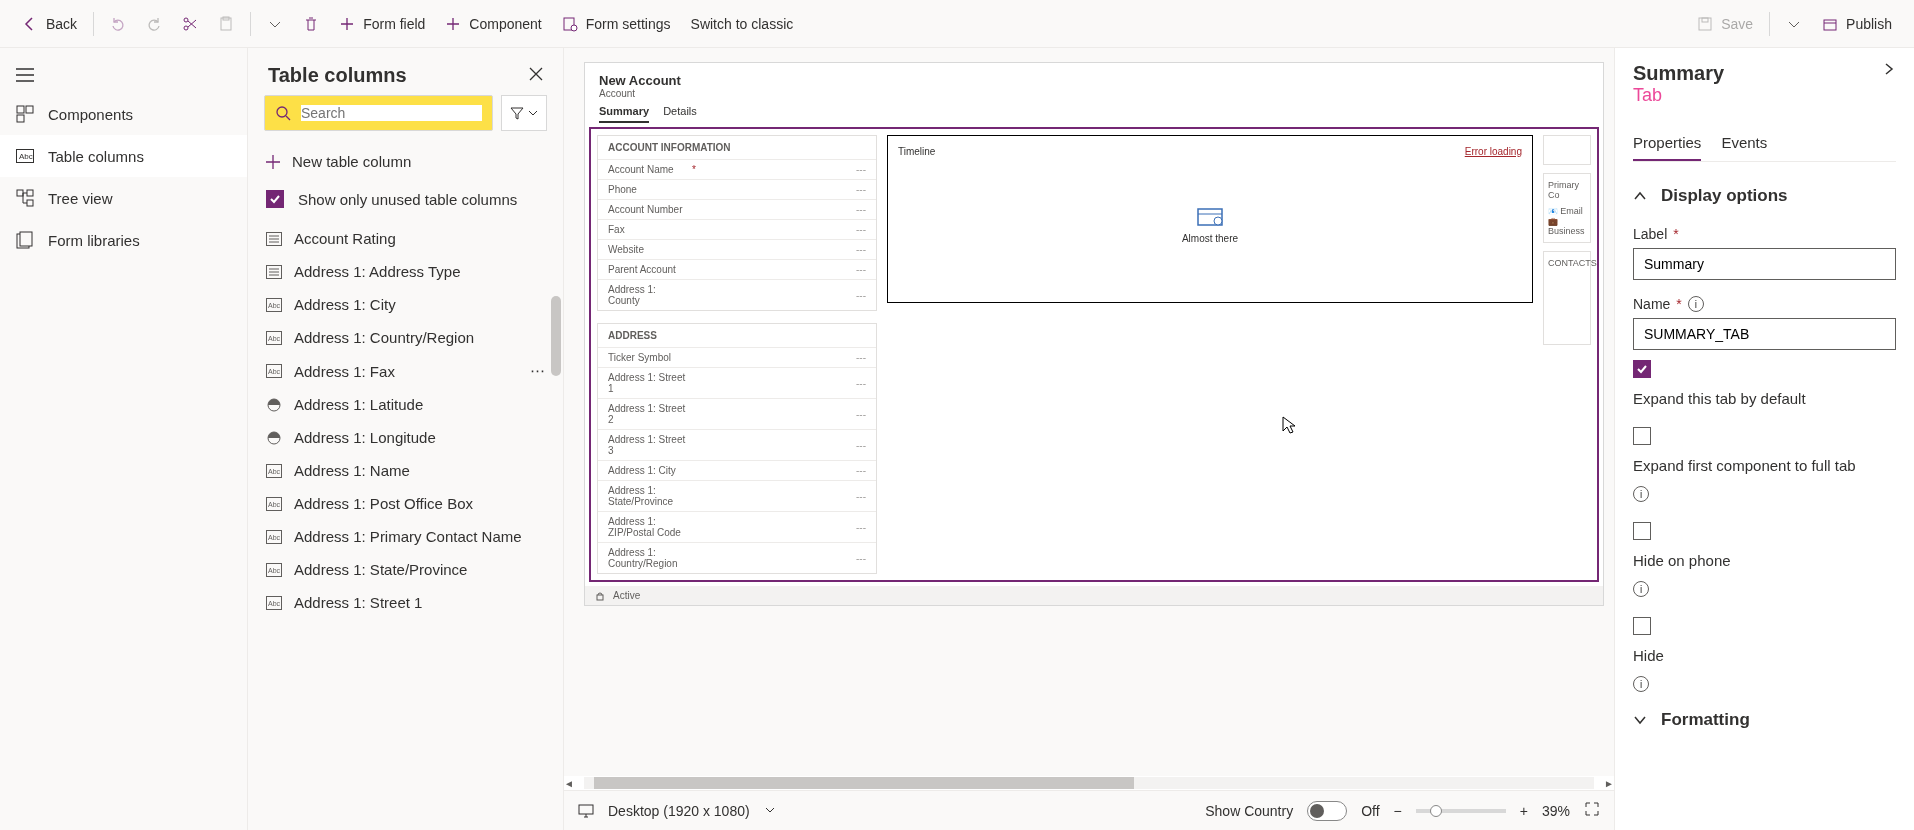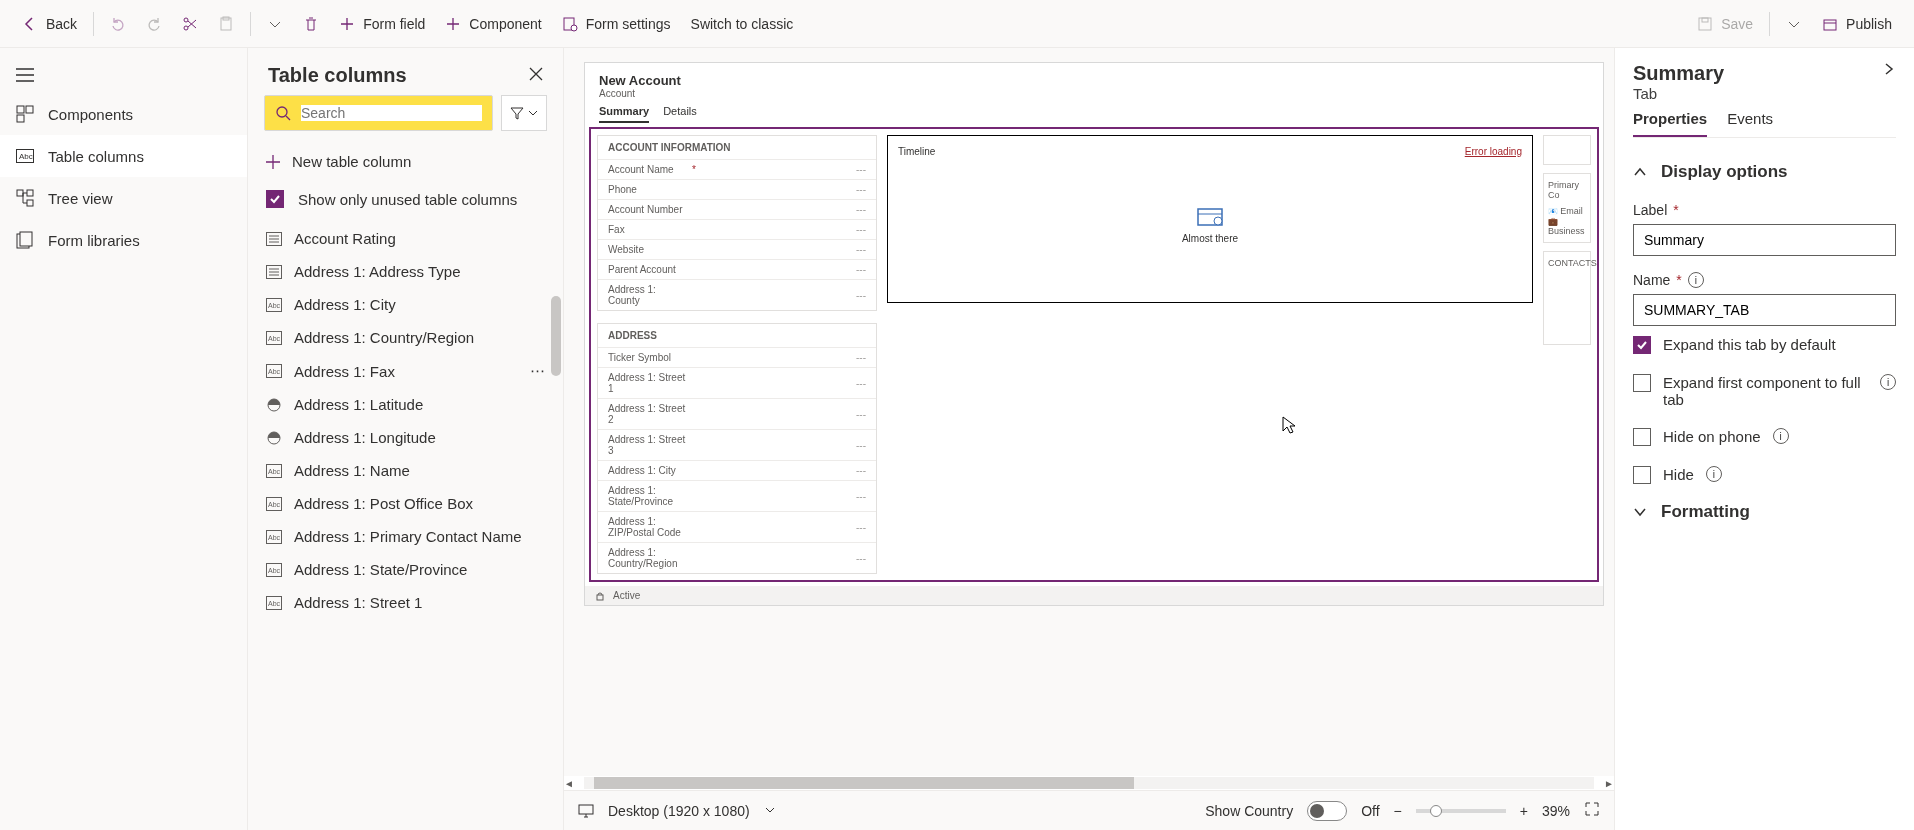--- a/index.html
+++ b/index.html
@@ -79,29 +79,29 @@
 .bottombar .spacer { flex: 1; }
 .zoom-slider { width: 90px; height: 4px; background: #d8d8d8; position: relative; }
 .zoom-thumb { position: absolute; top: -4px; left: 14px; width: 12px; height: 12px; border-radius: 50%; background: #fff; border: 1px solid #888; }
 .toggle { width: 40px; height: 20px; border-radius: 10px; background: #fff; border: 1px solid #888; position: relative; cursor: pointer; }
 .toggle-knob { position: absolute; top: 2px; left: 2px; width: 14px; height: 14px; border-radius: 50%; background: #605e5c; }
 
 
 .props { width: 300px; background: #fff; border-left: 1px solid #edebe9; display: flex; flex-direction: column; padding: 14px 18px; overflow-y: auto; }
 .props-head { display: flex; justify-content: space-between; align-items: flex-start; }
 .props-head h2 { font-size: 20px; font-weight: 600; }
-.props-sub { font-size: 15px; color: #404040; margin-bottom: 8px; }
+.props-sub { font-size: 18px; color: #ec4899; margin-bottom: 28px; }
 .props-tabs { display: flex; gap: 20px; font-size: 15px; border-bottom: 1px solid #edebe9; margin-bottom: 16px; }
 .ptab { padding-bottom: 8px; border-bottom: 2px solid transparent; cursor: pointer; }
-.ptab.sel { border-bottom-color: #742774; font-weight: 700; }
+.ptab.sel { border-bottom-color: #742774; font-weight: 400; }
 .accord-head { display: flex; align-items: center; gap: 14px; font-size: 17px; font-weight: 600; padding: 8px 0 14px; cursor: pointer; }
 .field-label { font-size: 14px; margin-top: 6px; margin-bottom: 6px; display: flex; align-items: center; gap: 6px; }
 .req { color: #a4262c; }
 .text-input { width: 100%; border: 1px solid #605e5c; padding: 7px 10px; font-size: 14px; background: #fff; outline: none; }
-.chk-row { display: flex; align-items: flex-start; gap: 12px; padding: 10px 0; font-size: 15px; }
+.chk-row { display: flex; align-items: flex-start; gap: 12px; padding: 10px 0; font-size: 15px; flex-direction: column; }
 .info-i { width: 16px; height: 16px; border: 1px solid #605e5c; border-radius: 50%; display: inline-flex; align-items: center; justify-content: center; font-size: 10px; cursor: help; }
 .err-link { color: #a4262c; text-decoration: underline; font-size: 10px; cursor: pointer;}
 </style>
 </head>
 <body>
 
 <div class="app">
 
   <div class="toolbar">
     <div class="tool-btn">

